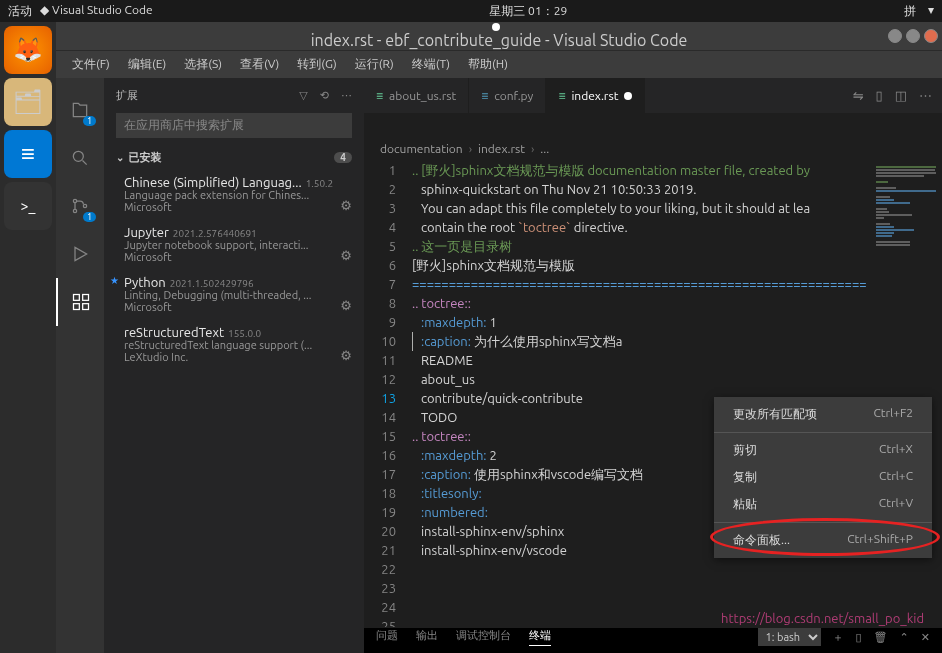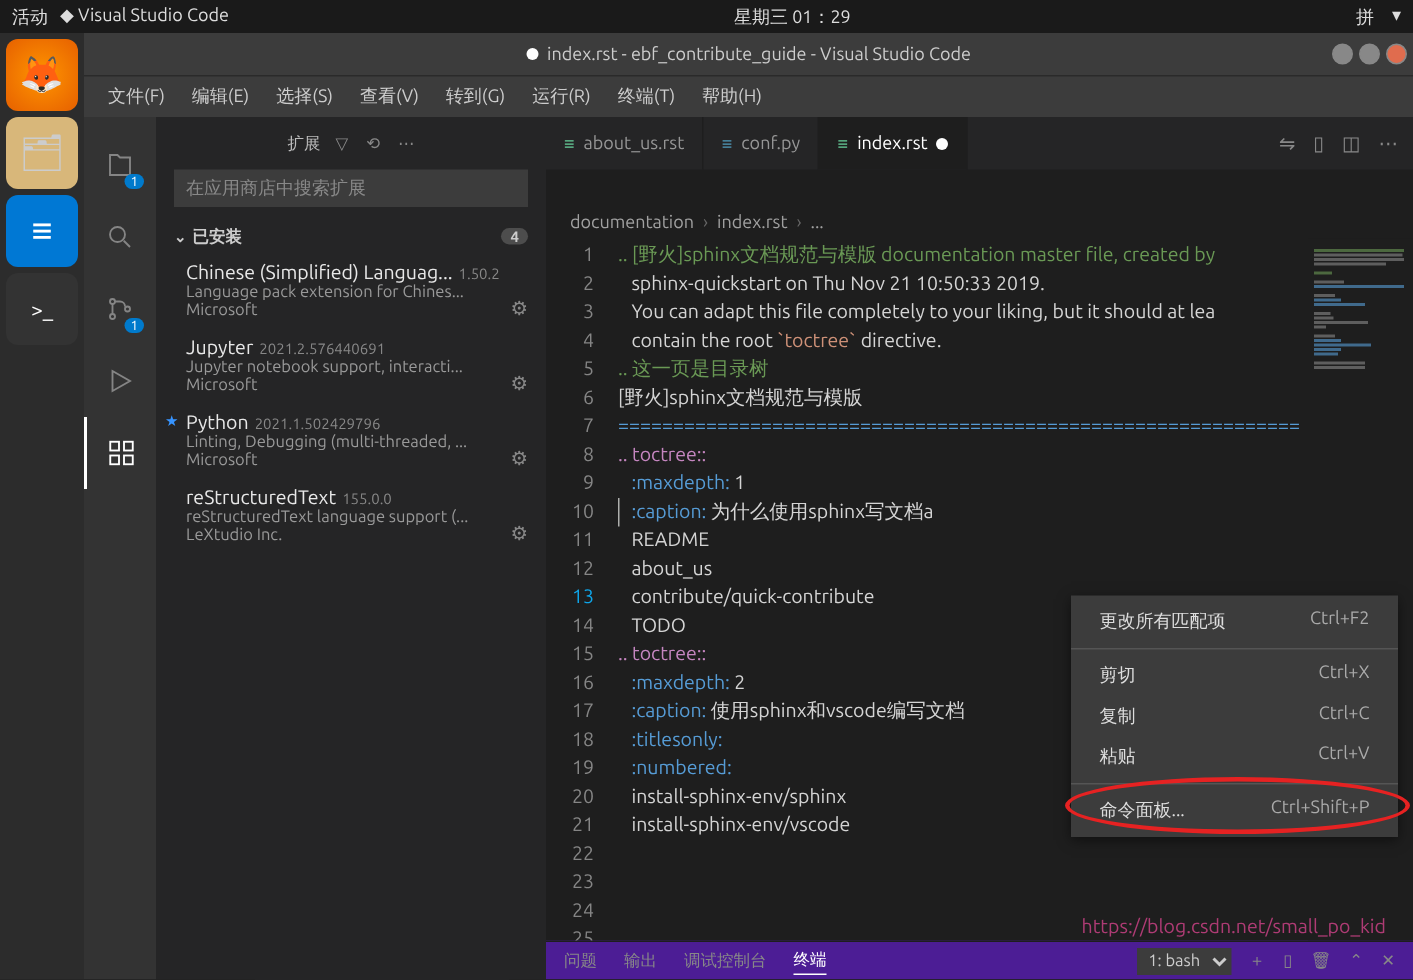--- a/index.html
+++ b/index.html
@@ -14,40 +14,40 @@
     
     .launcher { position: absolute; left: 0; top: 22px; bottom: 0; width: 56px; background: #2c2c2c; display: flex; flex-direction: column; align-items: center; gap: 4px; padding-top: 4px; }
     .launcher-item { width: 48px; height: 48px; border-radius: 8px; display: flex; align-items: center; justify-content: center; font-size: 24px; }
     .launcher-firefox { background: radial-gradient(circle, #ff9500, #e66000); color: #fff; }
     .launcher-files { background: #d8b77a; }
     .launcher-vscode { background: #0078d4; color: #fff; }
     .launcher-term { background: #333; color: #fff; font-size: 14px; }
     
     
     .vscode { position: absolute; left: 56px; top: 22px; right: 0; bottom: 0; background: #252526; display: flex; flex-direction: column; }
-    .titlebar { height: 28px; background: #3c3c3c; display: flex; align-items: center; justify-content: center; color: #ccc; font-size: 12px; position: relative; }
+    .titlebar { height: 28px; background: #3c3c3c; display: flex; align-items: center; justify-content: center; color: #ccc; font-size: 16px; position: relative; flex-direction: column; }
     .titlebar .dot { width: 8px; height: 8px; background: #fff; border-radius: 50%; margin-right: 6px; }
     .window-controls { position: absolute; right: 4px; display: flex; gap: 4px; }
     .window-controls span { width: 14px; height: 14px; border-radius: 50%; display: inline-block; border: 1px solid #888; }
     .wc-min { background: #888; } .wc-max { background: #888; } .wc-close { background: #e06c4e; border-color: #e06c4e; }
     
     .menubar { height: 28px; background: #3c3c3c; display: flex; align-items: center; padding: 0 8px; gap: 2px; font-size: 12px; border-top: 1px solid #2a2a2a; }
     .menubar .menu-item { padding: 4px 8px; cursor: pointer; }
     
     .main { flex: 1; display: flex; overflow: hidden; }
     
     
     .activitybar { width: 48px; background: #333333; display: flex; flex-direction: column; align-items: center; padding-top: 8px; }
     .activity-icon { width: 48px; height: 48px; display: flex; align-items: center; justify-content: center; color: #858585; position: relative; cursor: pointer; }
     .activity-icon.active { color: #fff; border-left: 2px solid #fff; }
     .activity-badge { position: absolute; bottom: 8px; right: 8px; background: #007acc; color: #fff; border-radius: 8px; font-size: 9px; padding: 0 4px; min-width: 12px; text-align: center; }
     
     
     .sidebar { width: 260px; background: #252526; display: flex; flex-direction: column; }
-    .sidebar-title { height: 35px; display: flex; align-items: center; justify-content: center; padding: 0 12px; font-size: 11px; color: #bbb; gap: 10px; }
+    .sidebar-title { height: 35px; display: flex; align-items: center; justify-content: space-between; padding: 0 12px; font-size: 11px; color: #bbb; gap: 10px; }
     .sidebar-title .actions { display: flex; gap: 12px; color: #888; }
     .search-box { margin: 0 12px 8px; background: #3c3c3c; padding: 4px 8px; color: #888; font-size: 12px; }
     .section-header { padding: 4px 12px; display: flex; align-items: center; font-size: 11px; font-weight: bold; color: #ccc; cursor: pointer; }
     .section-header .chev { margin-right: 4px; font-size: 10px; }
     .section-header .badge { margin-left: auto; background: #4d4d4d; border-radius: 10px; padding: 0 6px; font-size: 10px; }
     .ext-item { padding: 6px 12px 6px 20px; position: relative; }
     .ext-item .name { color: #e8e8e8; font-size: 13px; }
     .ext-item .version { color: #888; font-size: 10px; margin-left: 4px; }
     .ext-item .desc { color: #999; font-size: 11px; white-space: nowrap; overflow: hidden; text-overflow: ellipsis; }
     .ext-item .pub { color: #999; font-size: 11px; }
@@ -85,21 +85,21 @@
     .minimap-lines span.b { background: #569cd6; }
     
     
     .context-menu { position: absolute; right: 10px; top: 397px; width: 218px; background: #3c3c3c; box-shadow: 0 2px 8px rgba(0,0,0,0.5); padding: 4px 0; z-index: 100; }
     .ctx-item { padding: 5px 19px; display: flex; justify-content: space-between; color: #ddd; font-size: 12px; cursor: pointer; }
     .ctx-item .kbd { color: #aaa; }
     .ctx-sep { height: 1px; background: #555; margin: 4px 0; }
     .highlight-ellipse { position: absolute; right: 2px; top: 518px; width: 230px; height: 38px; border: 3px solid #e62222; border-radius: 50%; z-index: 101; pointer-events: none; }
     
     
-    .panel-tabs { height: 26px; background: #4c1d95; border-top: 1px solid #1e1e1e; display: flex; align-items: center; padding: 0 12px; gap: 18px; font-size: 11px; color: #888; }
+    .panel-tabs { height: 26px; background: #000000; border-top: 1px solid #1e1e1e; display: flex; align-items: flex-start; padding: 0 12px; gap: 18px; font-size: 11px; color: #888; }
     .panel-tabs .ptab.active { color: #fff; border-bottom: 1px solid #fff; padding-bottom: 2px; }
     .panel-tabs .right { margin-left: auto; display: flex; gap: 12px; align-items: center; }
     .panel-tabs select { background: #3c3c3c; color: #ccc; border: none; font-size: 11px; padding: 2px 4px; }
     
     .watermark { position: absolute; right: 18px; bottom: 28px; color: #ec4899; font-size: 13px; z-index: 50; opacity: 0.7; }
     
     svg { width: 20px; height: 20px; }
   </style>
 </head>
 <body>

